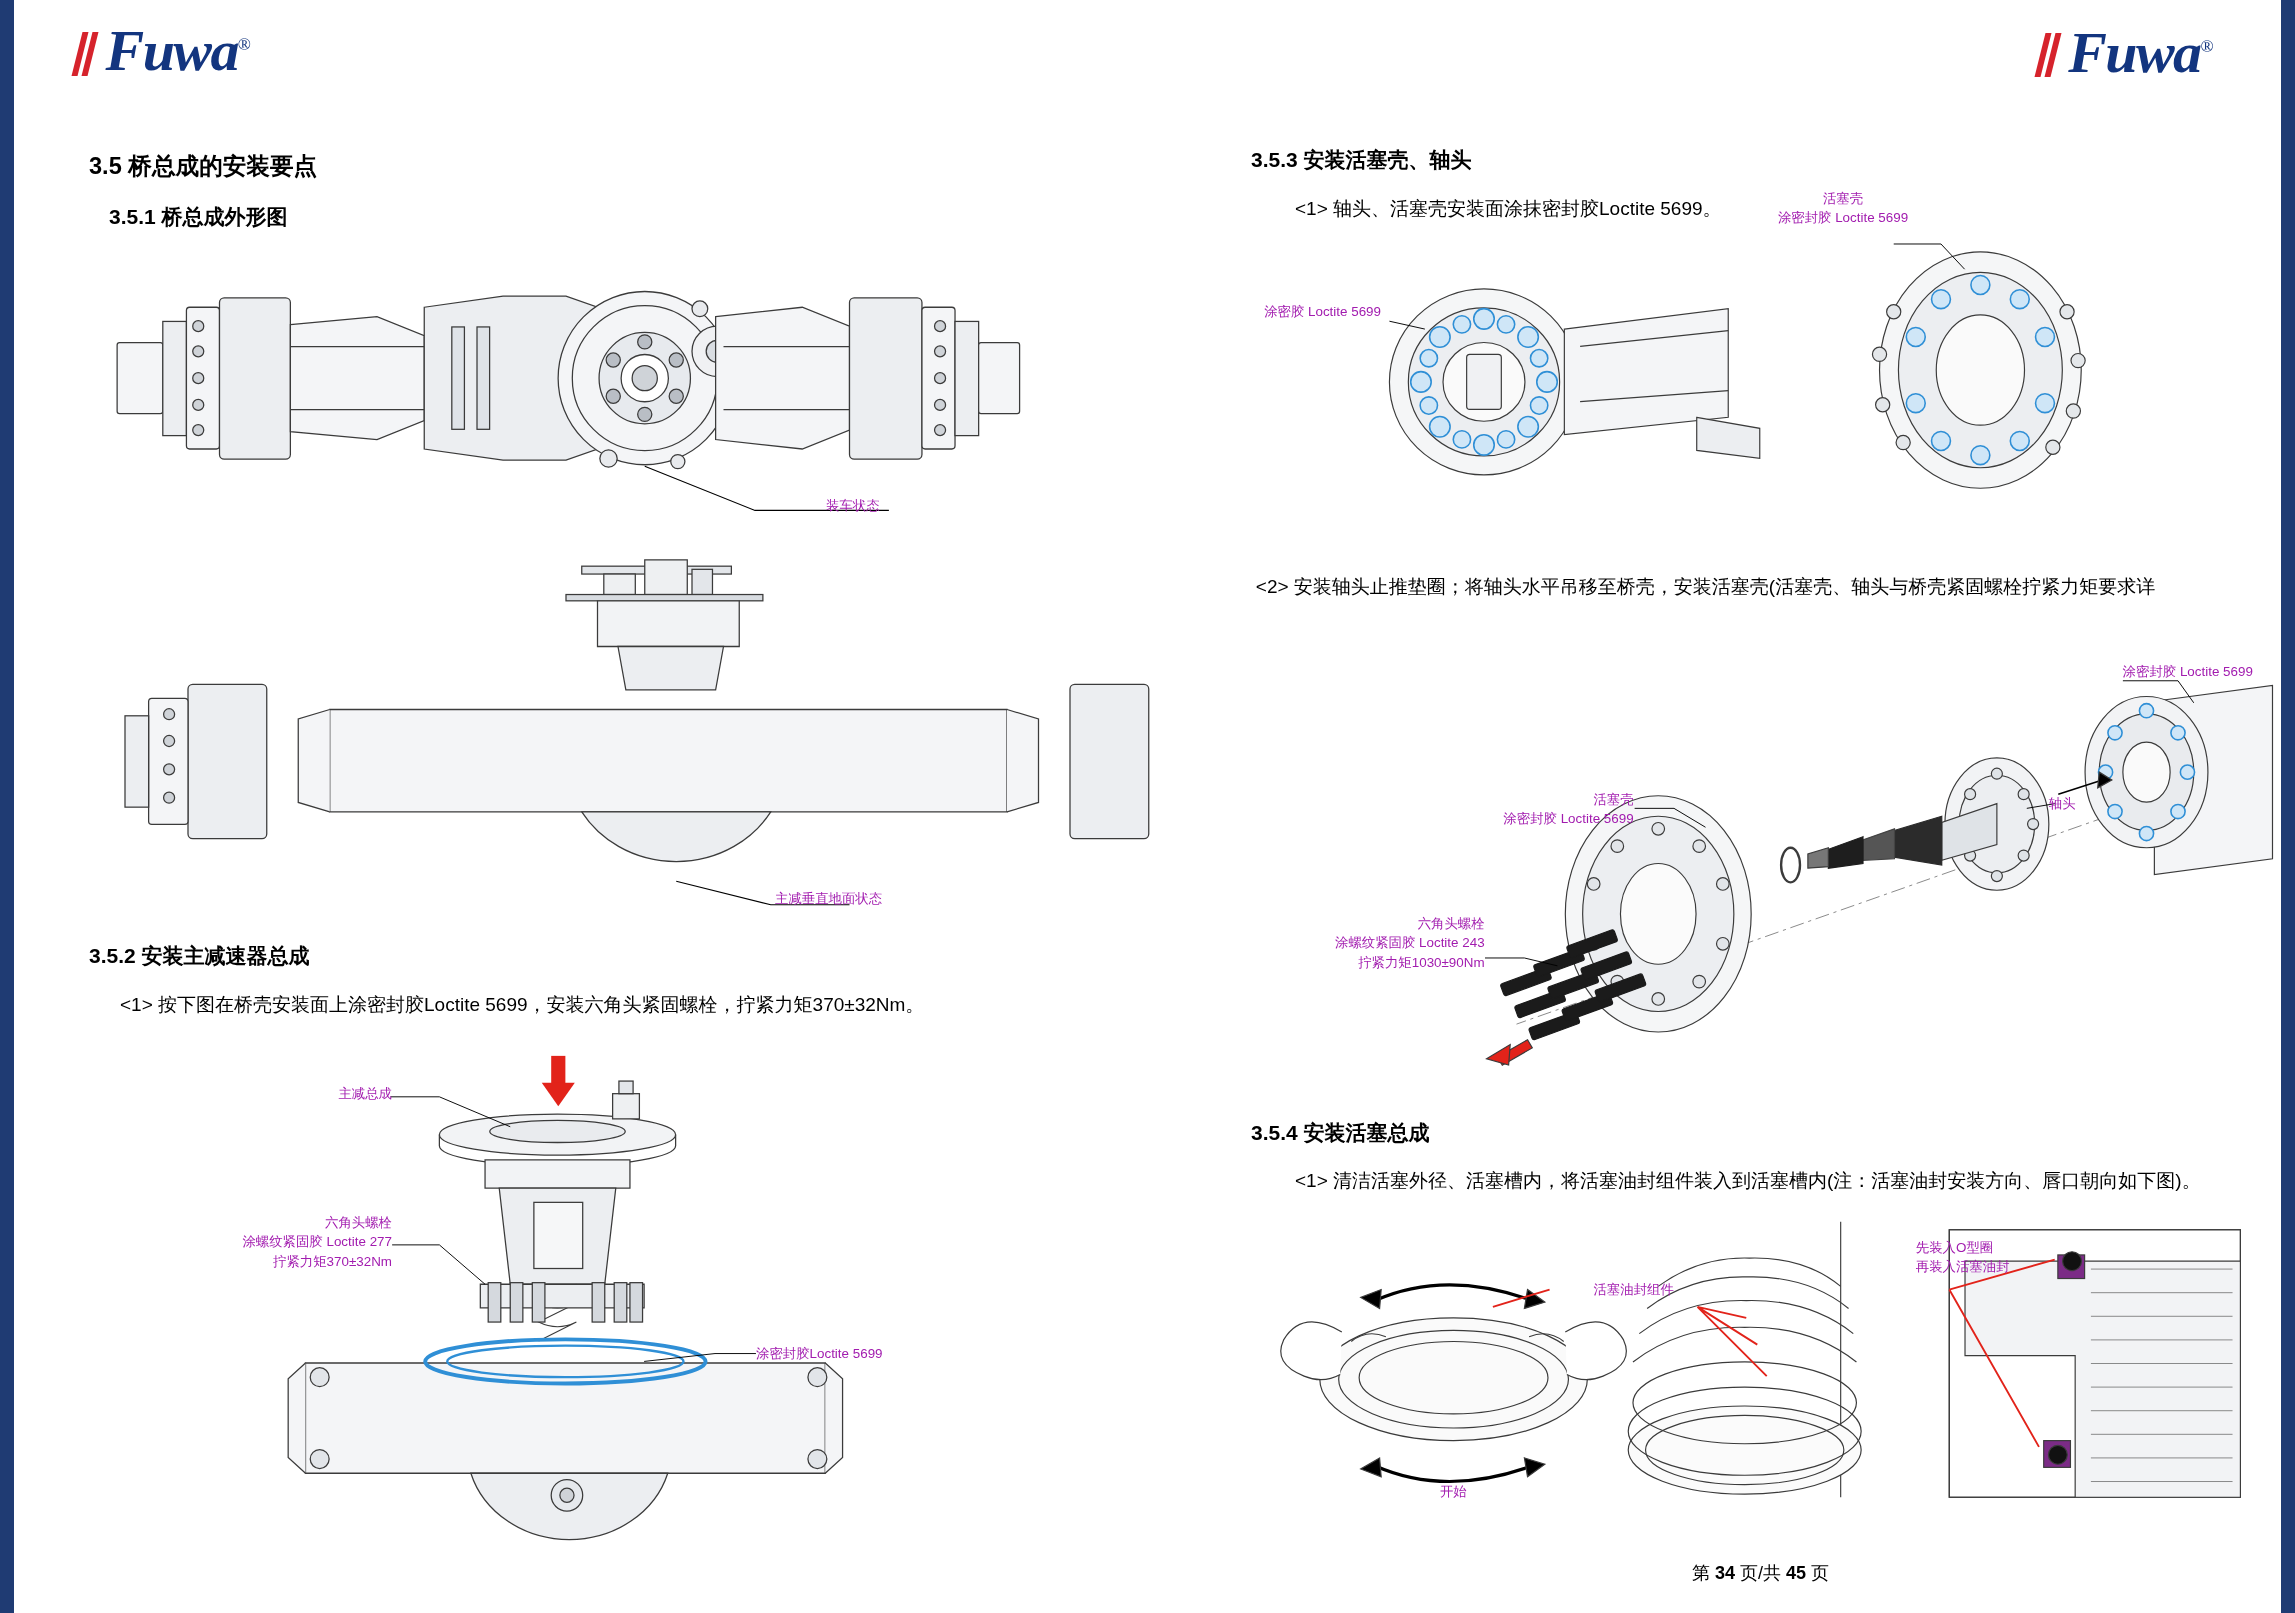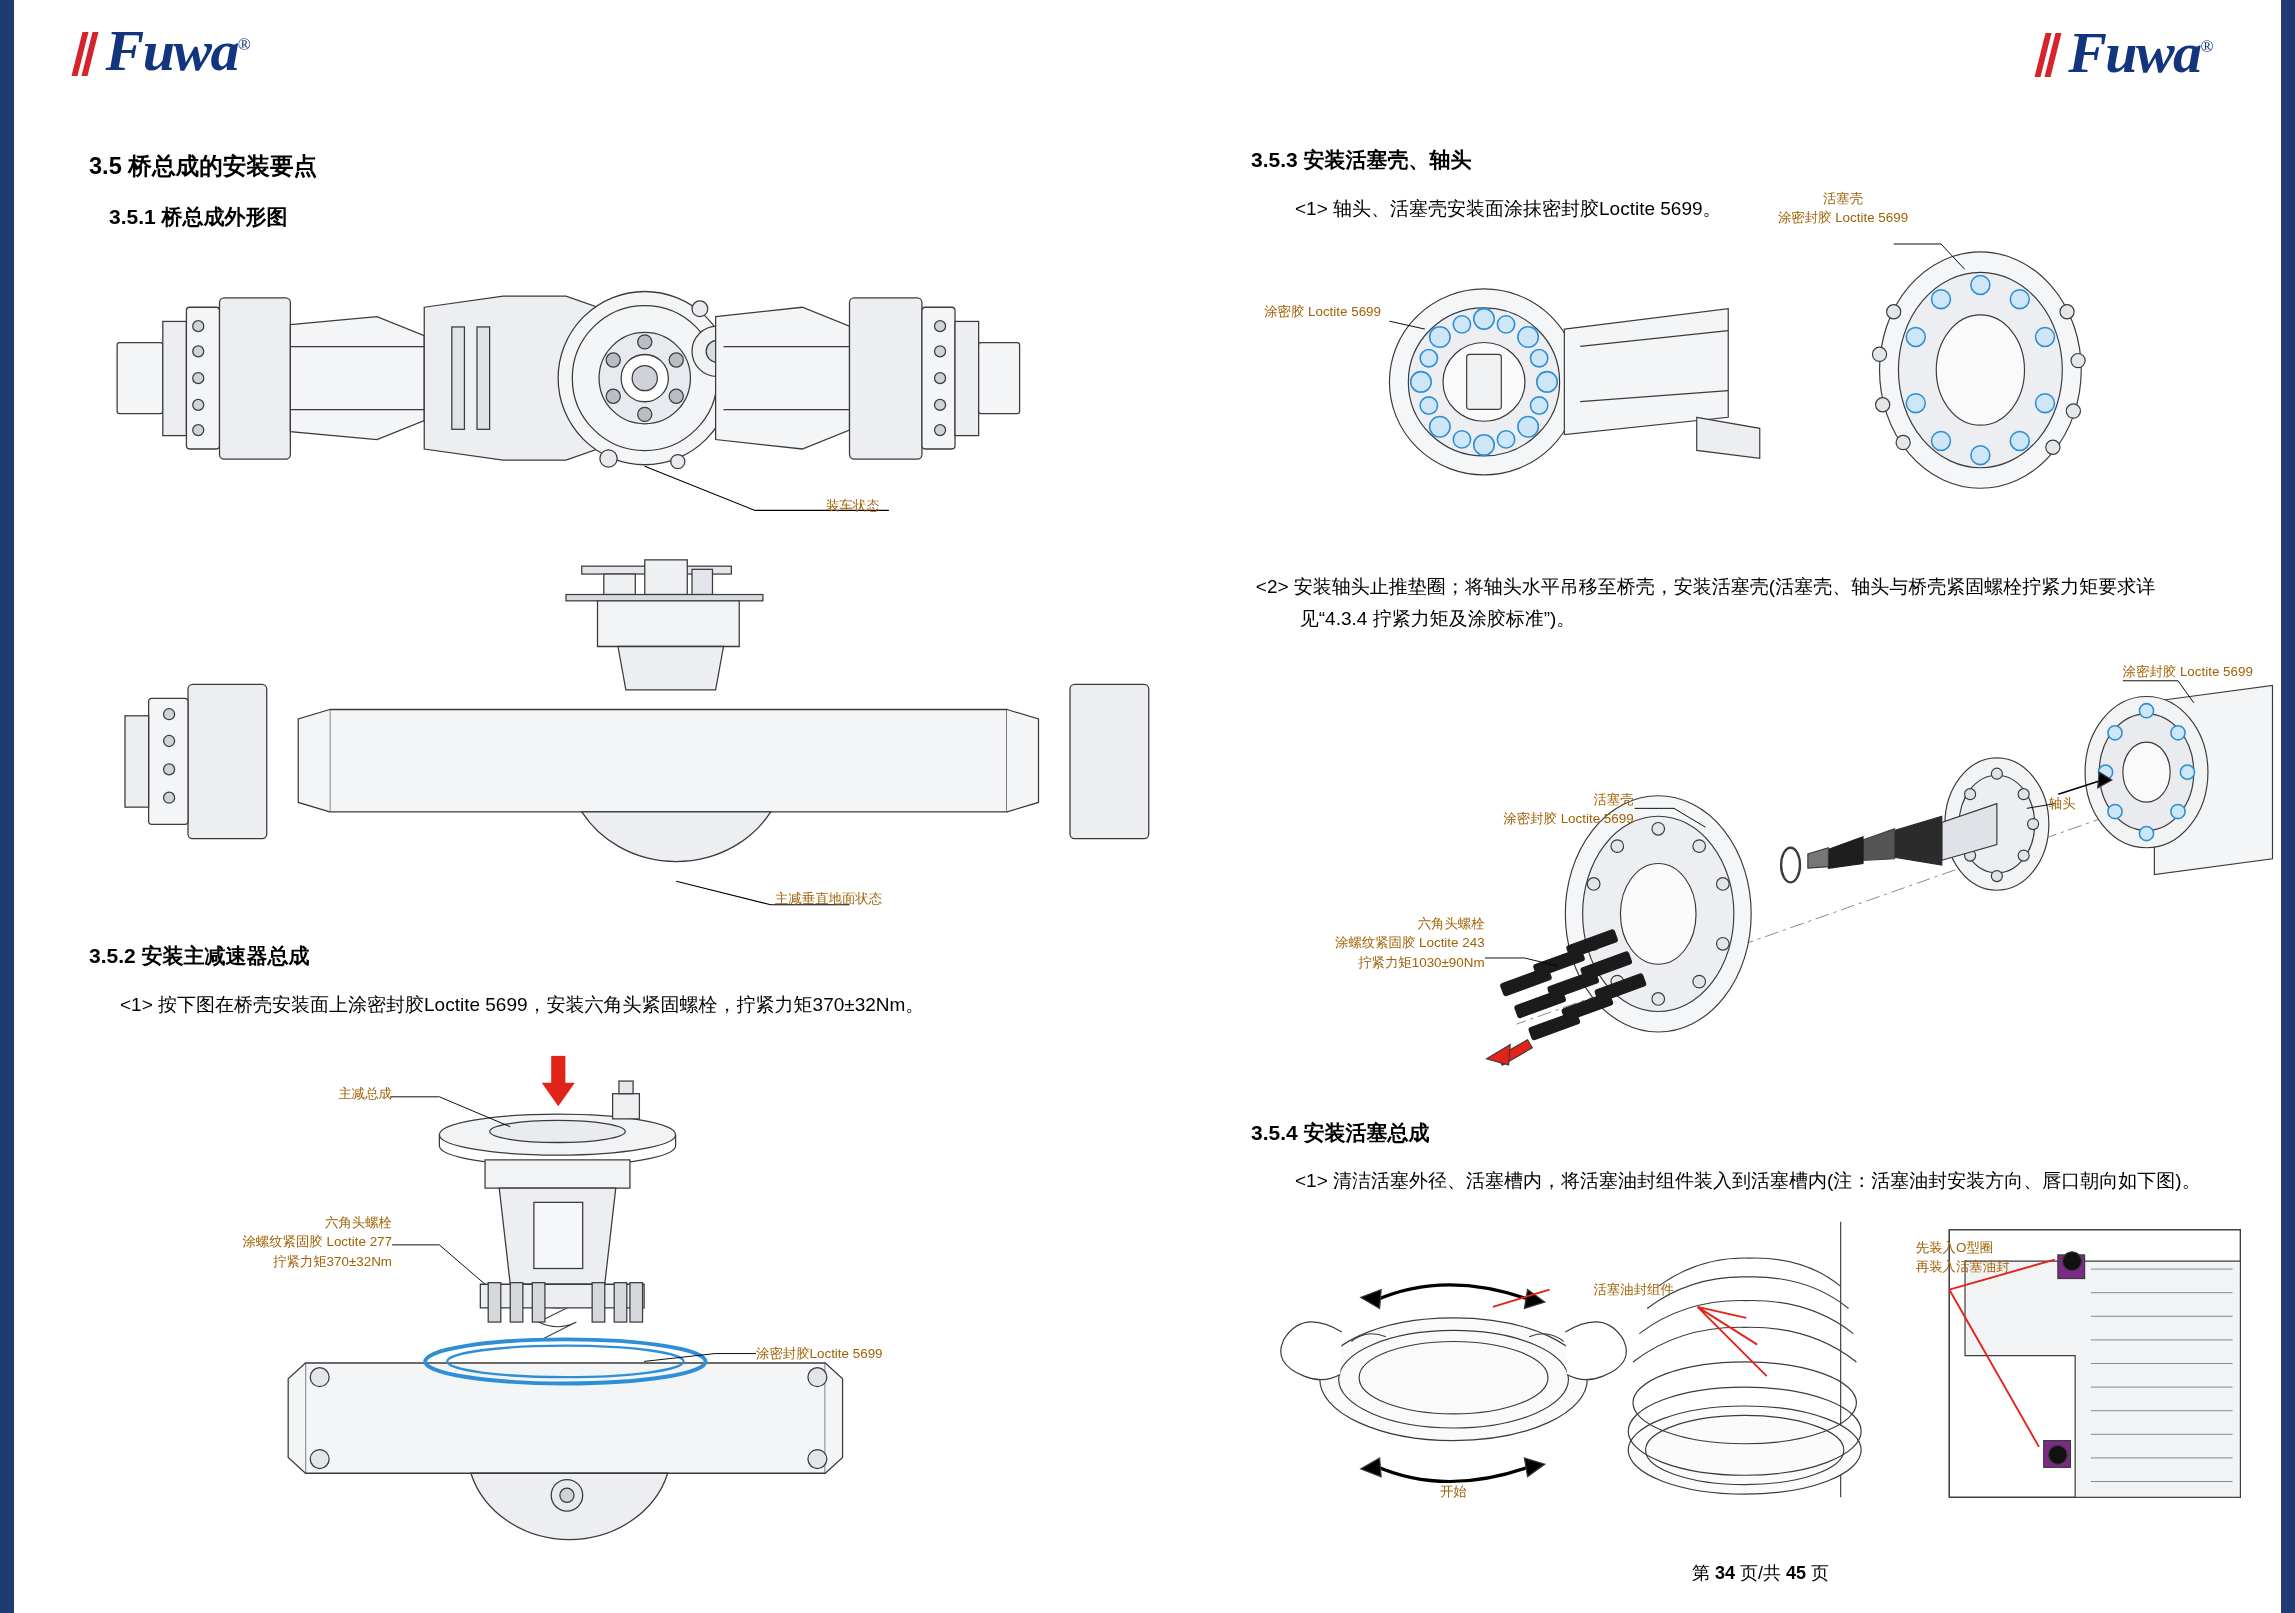--- a/index.html
+++ b/index.html
@@ -109,21 +109,21 @@
     font-size: 18px;
   }
   .footer b { font-weight: bold; }
 
   
   .cal {
     position: absolute;
     font-size: 13.4px;
     line-height: 1.45;
     white-space: nowrap;
-    color: #a16207;
+    color: #a21caf;
   }
   .cal.r { text-align: right; }
   .cal.c { text-align: center; }
 
   
   .fig { position: absolute; }
   svg { display:block; overflow: visible;}
 </style>
 </head>
 <body>
@@ -388,21 +388,20 @@
       </svg>
       <div class="cal r" style="left:-221px; top:66px; width:315px;">涂密胶 Loctite 5699</div>
       <div class="cal c" style="left:426px; top:-47px; width:260px;">
         <div>活塞壳</div>
         <div>涂密封胶 Loctite 5699</div>
       </div>
     </div>
 
     <div class="para" style="left:15.8px; top:571px; width:989px;">
       <div>&lt;2&gt; 安装轴头止推垫圈；将轴头水平吊移至桥壳，安装活塞壳(活塞壳、轴头与桥壳紧固螺栓拧紧力矩要求详</div>
-      <div style="padding-left:44px;">见“4.3.4 拧紧力矩及涂胶标准”)。</div>
     </div>
 
     <div class="fig" style="left:23.6px; top:654px;">
       <svg width="1009" height="441" viewBox="0 0 1280 560">
         <g fill="none" stroke="#3b3b3b" stroke-width="1.5">
 
           <path d="M1230 150 L320 470" stroke="#6b6b6b" stroke-width="1" stroke-dasharray="18 6 4 6"></path>
 
           <path d="M1130 60 L1280 40 L1280 260 L1130 280 Z" fill="#f4f5f7"></path>
 

